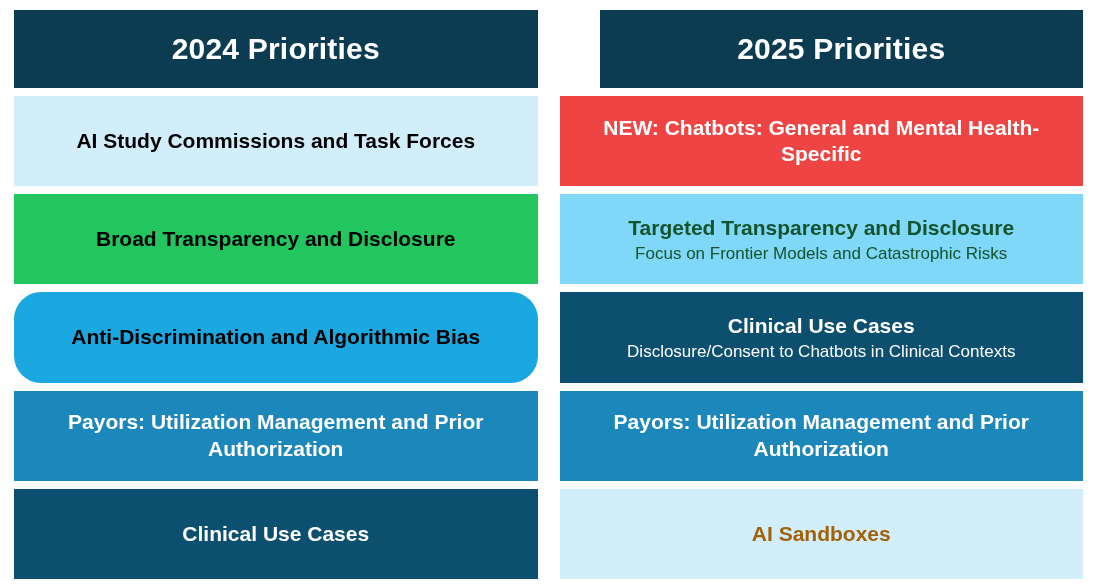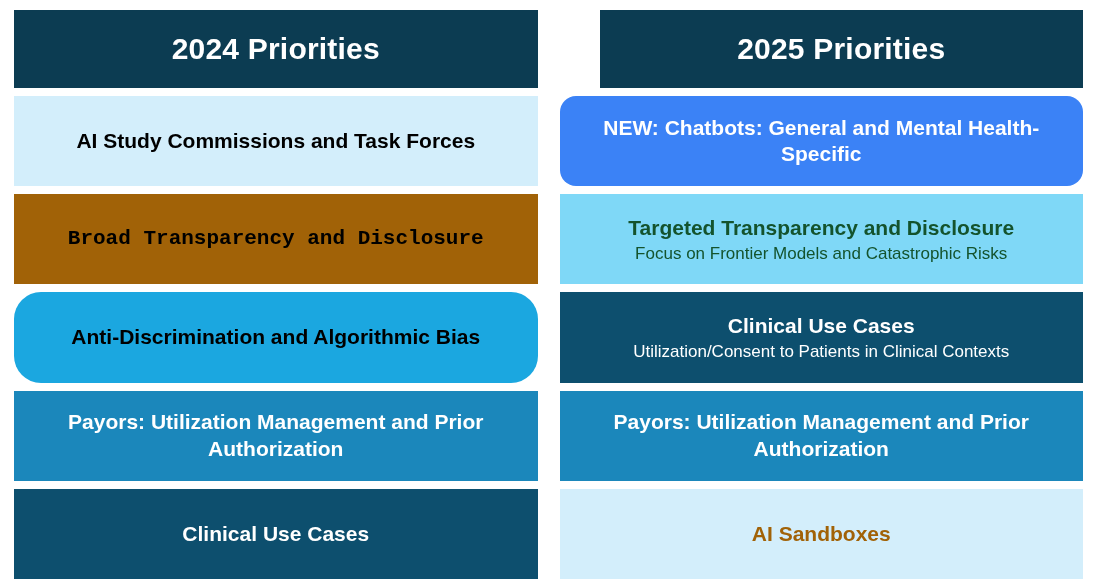--- a/index.html
+++ b/index.html
@@ -66,21 +66,21 @@
 <div class="board">
 
   <div class="column">
     <div class="col-header" style="background: rgb(12, 60, 82); color: rgb(255, 255, 255);">2024 Priorities</div>
 
     <div class="cell" style="background: rgb(211, 238, 251); color: rgb(0, 0, 0);">
       <div class="cell-title">AI Study Commissions and Task Forces</div>
 
     </div>
 
-    <div class="cell" style="background: #a16207; color: rgb(0, 0, 0); font-family: Liberation Mono, monospace;">
+    <div class="cell" style="background: #22c55e; color: rgb(0, 0, 0);">
       <div class="cell-title">Broad Transparency and Disclosure</div>
 
     </div>
 
     <div class="cell" style="background: rgb(27, 167, 224); color: rgb(0, 0, 0); border-radius: 27px;">
       <div class="cell-title">Anti-Discrimination and Algorithmic Bias</div>
 
     </div>
 
     <div class="cell" style="background: rgb(27, 135, 187); color: rgb(255, 255, 255);">
@@ -90,33 +90,33 @@
 
     <div class="cell" style="background: rgb(13, 79, 110); color: rgb(255, 255, 255);">
       <div class="cell-title">Clinical Use Cases</div>
 
     </div>
   </div>
 
   <div class="column">
     <div class="col-header" style="background: rgb(12, 60, 82); color: rgb(255, 255, 255); margin-left: 40px;">2025 Priorities</div>
 
-    <div class="cell" style="background: #3b82f6; color: rgb(255, 255, 255); border-radius: 16px;">
+    <div class="cell" style="background: #ef4444; color: rgb(255, 255, 255);">
       <div class="cell-title">NEW: Chatbots: General and Mental Health-Specific</div>
 
     </div>
 
     <div class="cell" style="background: rgb(127, 216, 247); color: #14532d;">
       <div class="cell-title">Targeted Transparency and Disclosure</div>
       <div class="cell-sub">Focus on Frontier Models and Catastrophic Risks</div>
     </div>
 
     <div class="cell" style="background: rgb(13, 79, 110); color: rgb(255, 255, 255);">
       <div class="cell-title">Clinical Use Cases</div>
-      <div class="cell-sub">Utilization/Consent to Patients in Clinical Contexts</div>
+      <div class="cell-sub">Disclosure/Consent to Chatbots in Clinical Contexts</div>
     </div>
 
     <div class="cell" style="background: rgb(27, 135, 187); color: rgb(255, 255, 255);">
       <div class="cell-title">Payors: Utilization Management and Prior Authorization</div>
 
     </div>
 
     <div class="cell" style="background: rgb(211, 238, 251); color: #a16207; text-align: center;">
       <div class="cell-title">AI Sandboxes</div>
 

